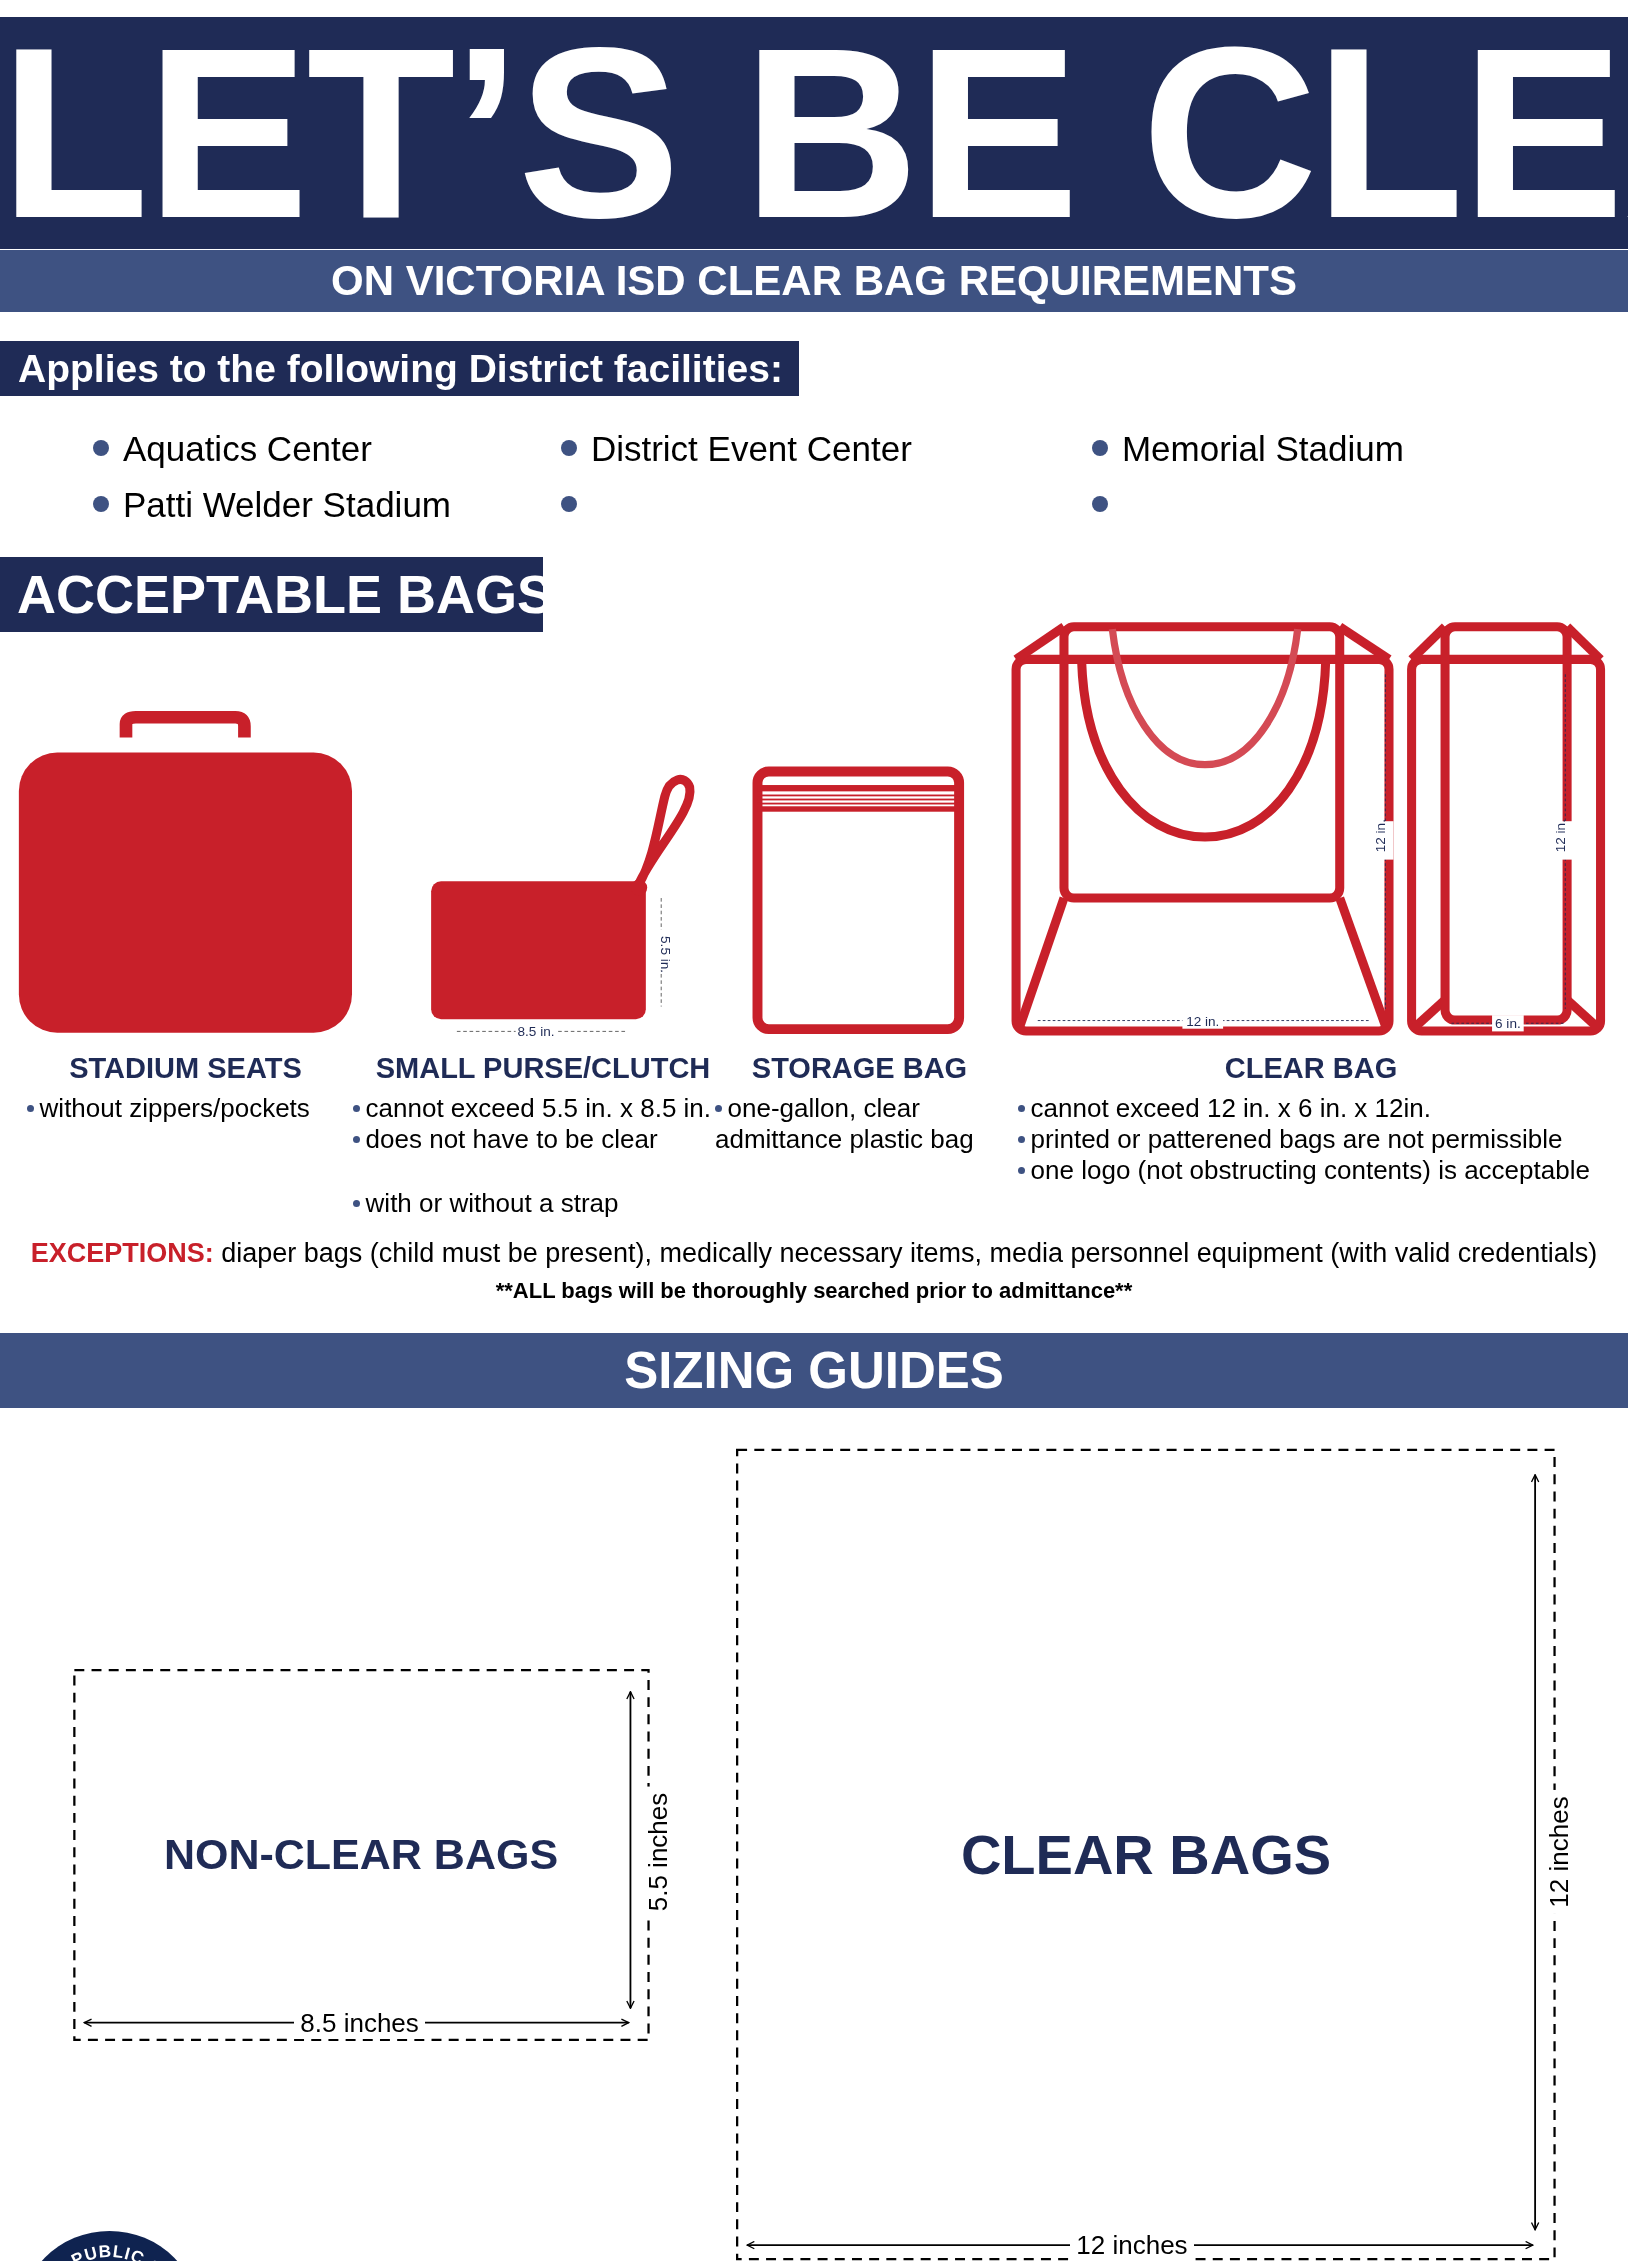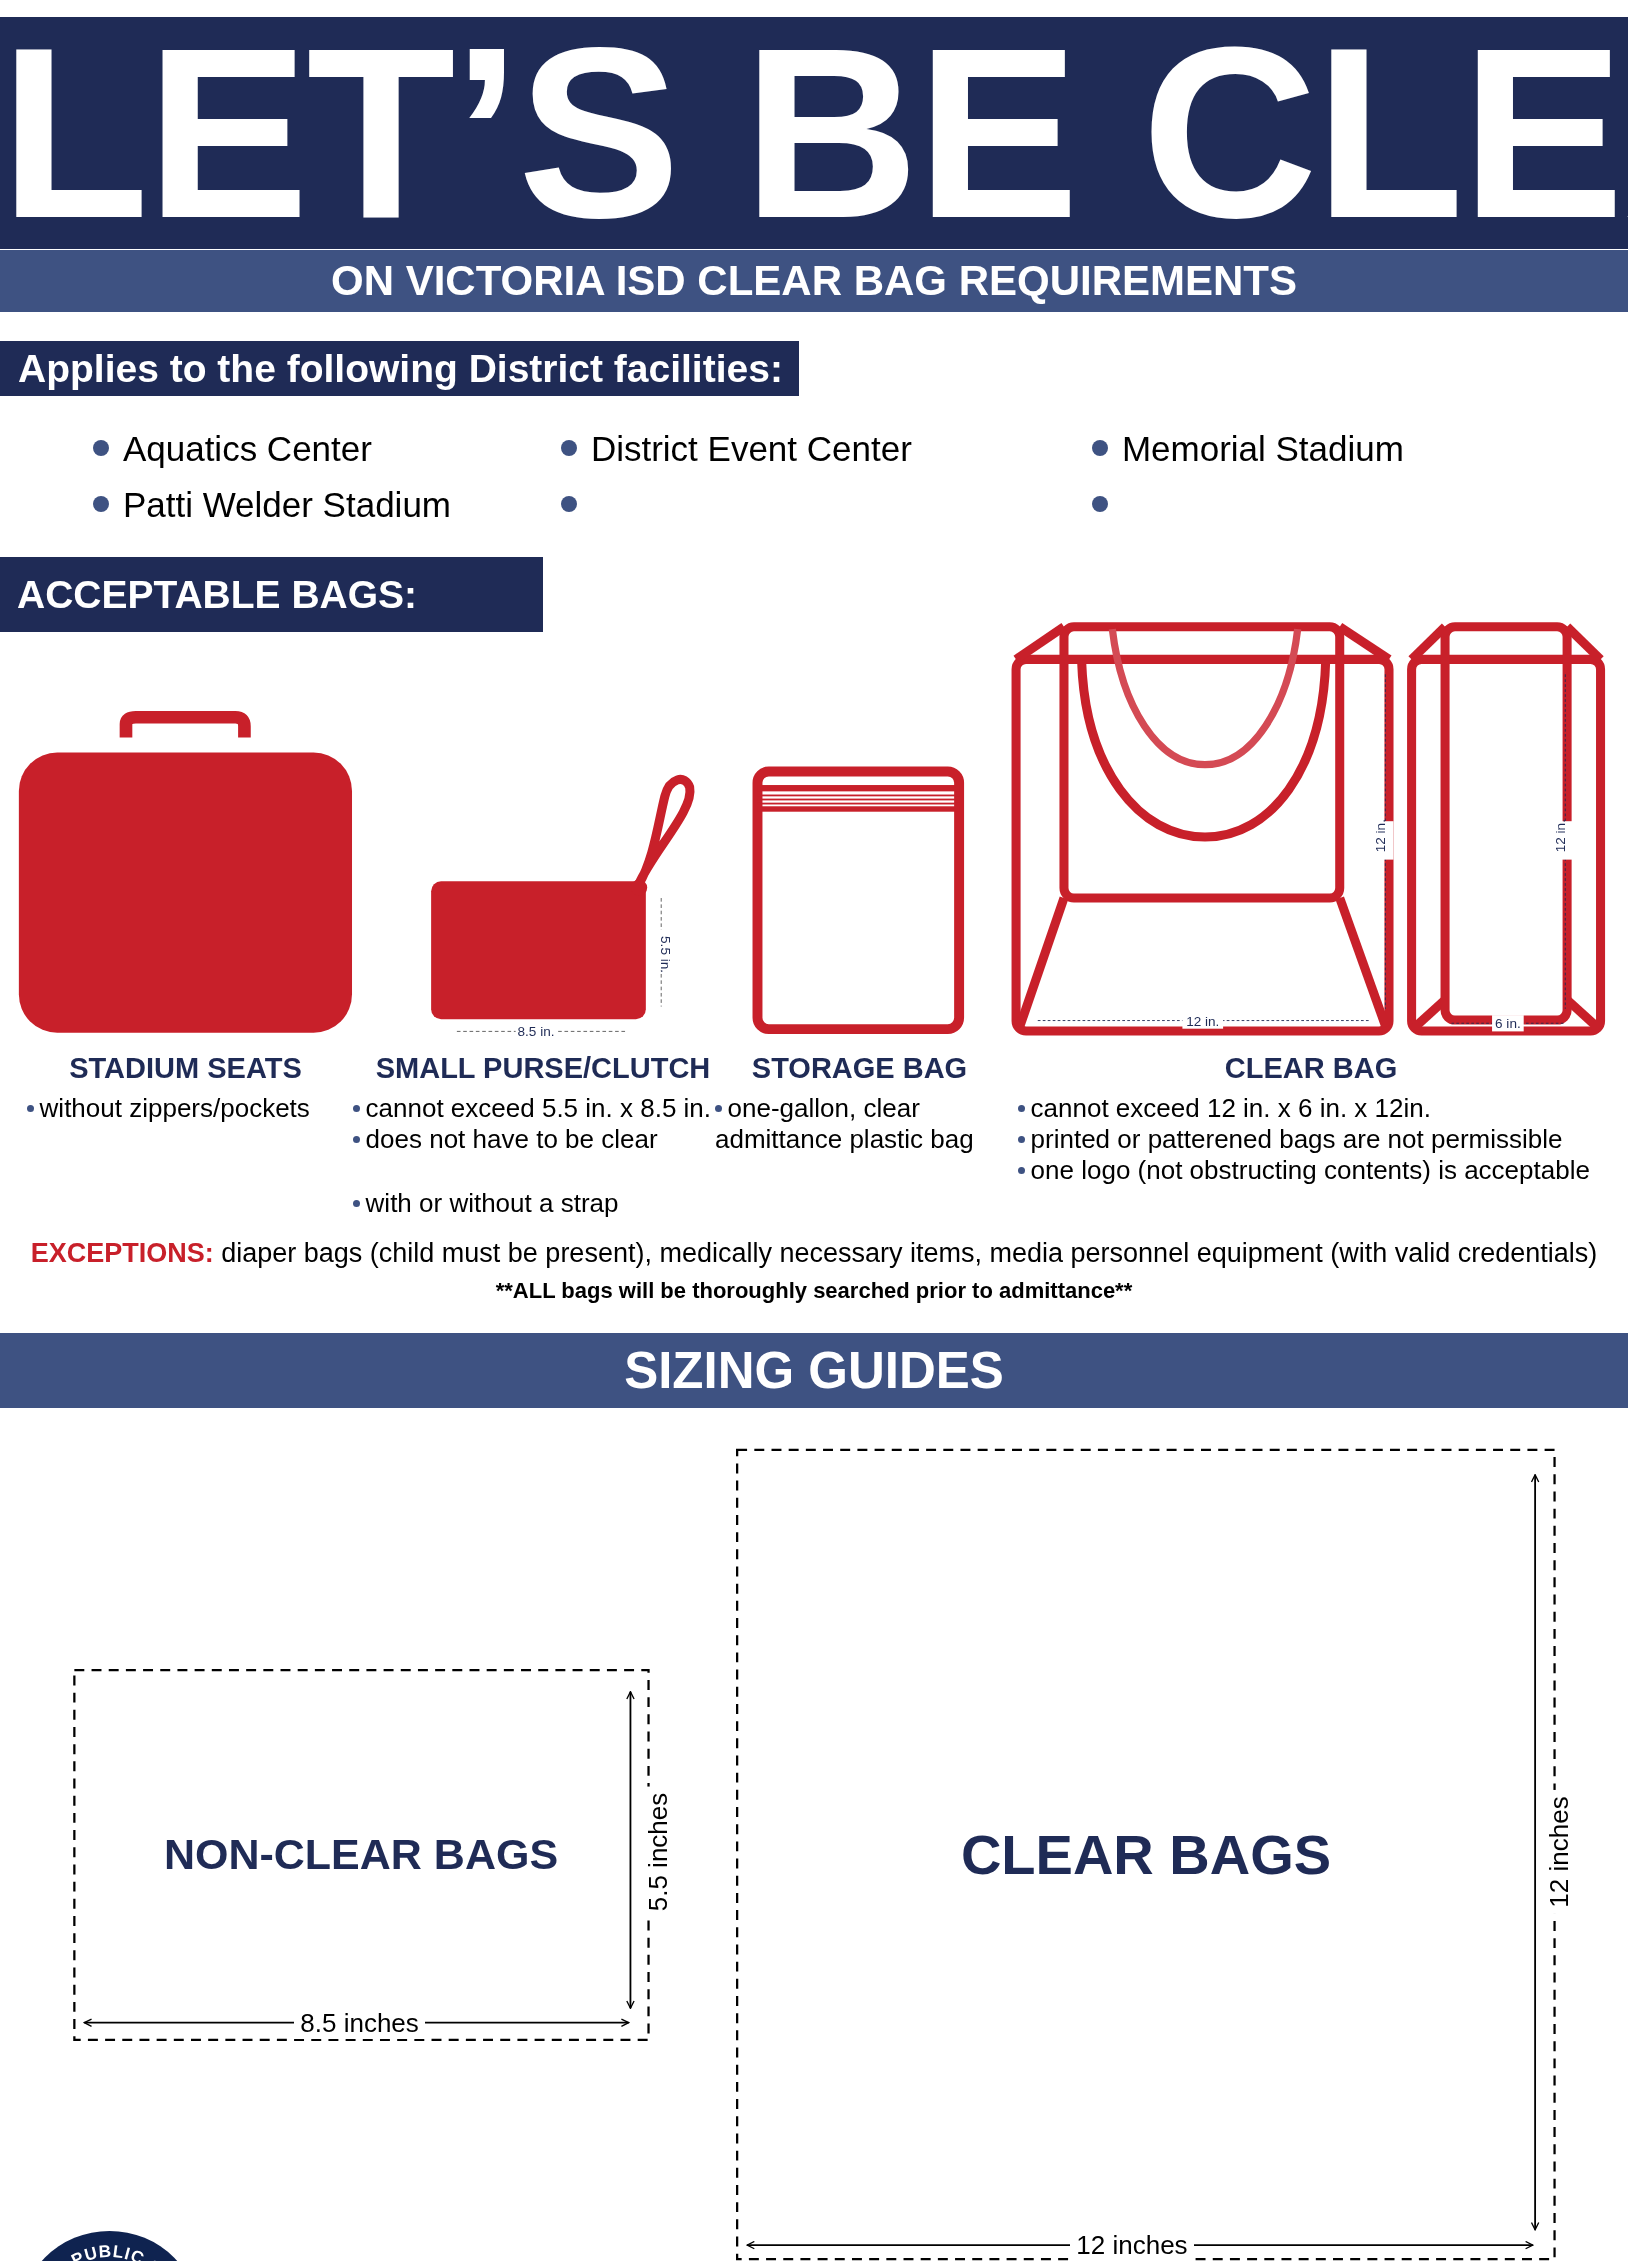--- a/index.html
+++ b/index.html
@@ -20,21 +20,21 @@
   #applies-bar { left:0; top:341px; width:799px; height:55px; }
   #applies-text { left:18px; top:341px; height:55px; color:#fff; font-weight:700;
     font-size:39px; line-height:55px; white-space:nowrap; }
 
   .facility { position:absolute; font-size:35px; line-height:45px; white-space:nowrap; color:#000; }
   .facility .dot { display:inline-block; width:16.3px; height:16.3px; border-radius:50%;
     background:#3e5282; margin-right:13.6px; vertical-align:middle; position:relative; top:-3.6px; }
 
   #acc-bar { left:0; top:557px; width:543px; height:75px; }
   #acc-text { left:17px; top:557px; height:75px; color:#fff; font-weight:700;
-    font-size:39px; line-height:75px; white-space:nowrap; }
+    font-size:54px; line-height:75px; white-space:nowrap; }
 
   .bag-title { position:absolute; color:#1f2b56; font-weight:700; font-size:29px;
     line-height:36px; text-align:center; white-space:nowrap; }
   .bag-note { position:absolute; font-size:26px; line-height:31px; 
     white-space:nowrap; color:#000; }
   .bag-note .b { display:inline-block; width:7.2px; height:7.2px; border-radius:50%;
     background:#3e5282; margin-right:5.4px; vertical-align:middle; position:relative; top:-1.8px; }
 
   #exceptions { left:0; top:1234px; width:1628px; text-align:center; font-size:27px;
     line-height:38px; white-space:nowrap; }

